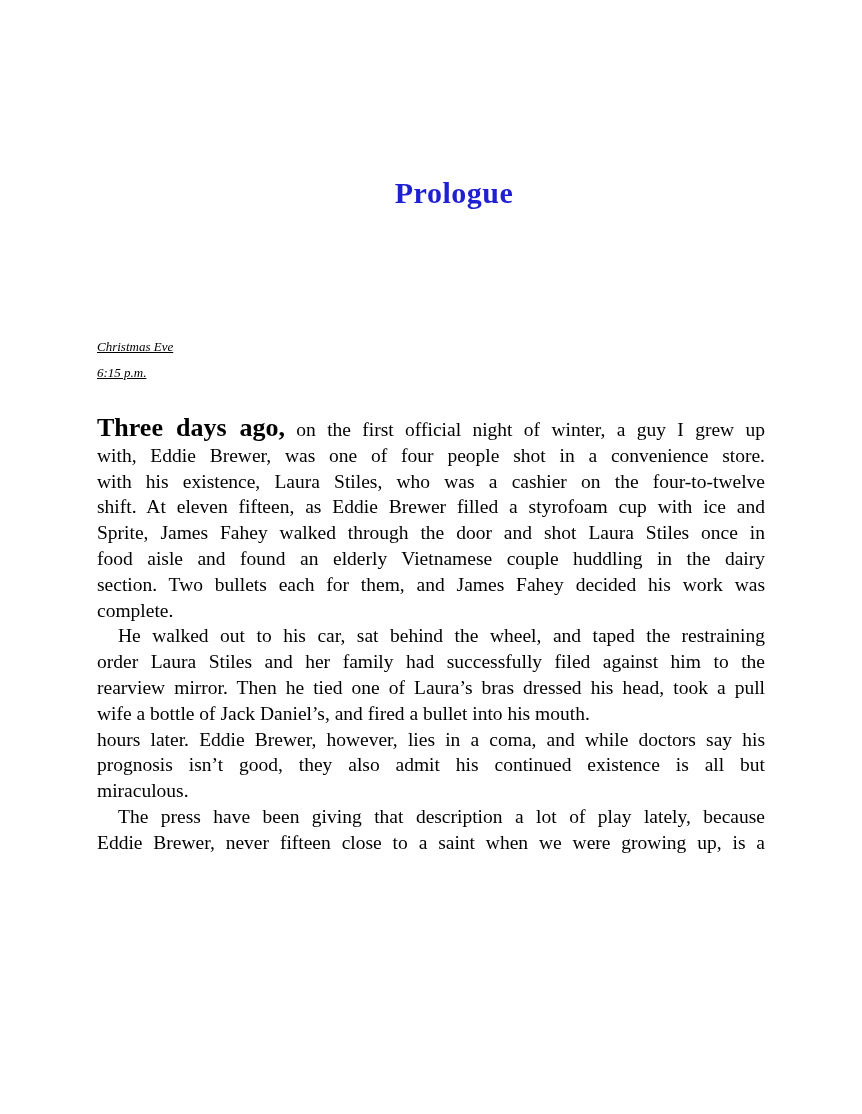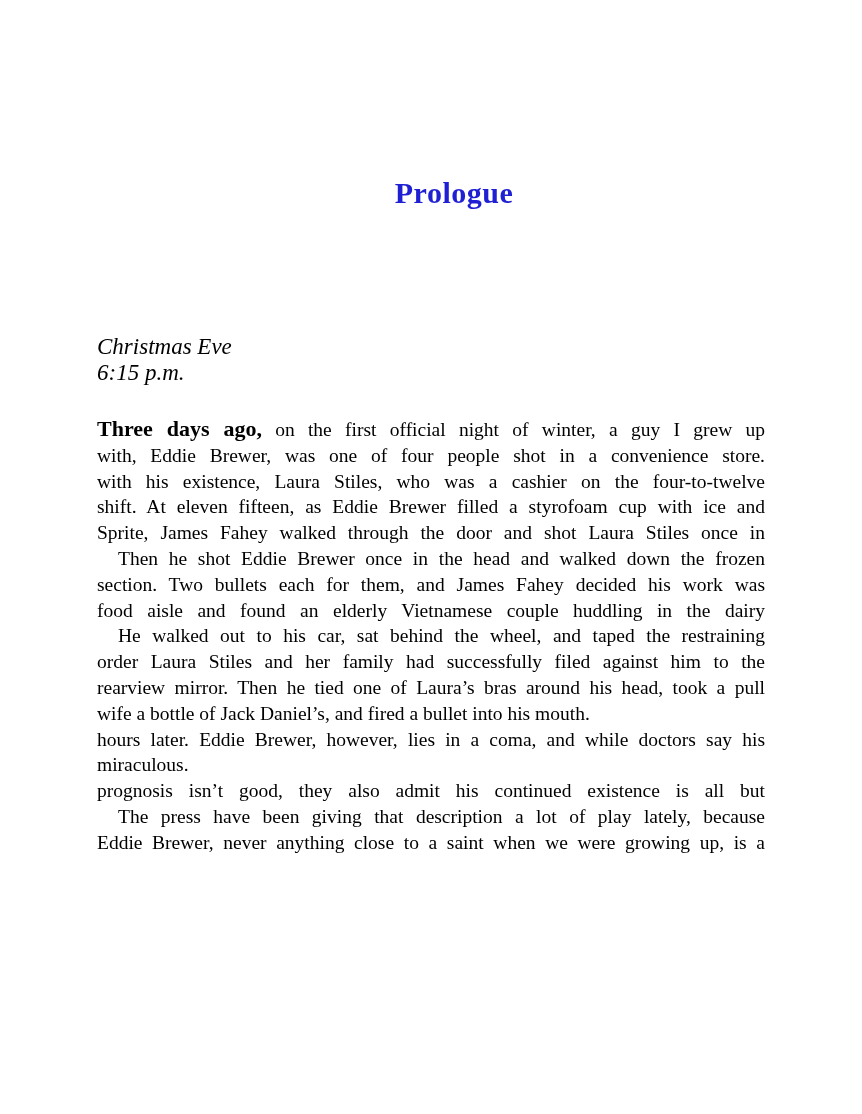--- a/index.html
+++ b/index.html
@@ -23,42 +23,43 @@
     line-height: 36px;
     font-weight: bold;
     letter-spacing: 0.5px;
   }
   .dateline {
     position: absolute;
     top: 334px;
     left: 97px;
     width: 668px;
     font-style: italic;
-    font-size: 23px;
+    font-size: 13px;
     line-height: 25.5px;
+    text-decoration: underline;
   }
   .body-text {
     position: absolute;
     top: 417px;
     left: 97px;
     width: 668px;
     font-size: 19.5px;
     line-height: 25.8px;
   }
   .para { margin: 0; }
   .line {
     text-align: justify;
     text-align-last: justify;
     white-space: normal;
   }
   .line.last { text-align-last: left; }
   .line.indent { text-indent: 21px; }
   .lead {
     font-weight: bold;
-    font-size: 22px;
+    font-size: 26px;
     line-height: 0; 
   }
 </style>
 </head>
 <body>
 
 <div class="page">
   <h1 class="chapter-title" style="color: rgb(31, 31, 211); padding-left: 23px;">Prologue</h1>
 
   <div class="dateline">
@@ -68,33 +69,33 @@
 
   <div class="body-text">
       <div class="para">
         <div class="line"><span class="lead">Three days ago,</span> on the first official night of winter, a guy I grew up</div>
         <div class="line">with, Eddie Brewer, was one of four people shot in a convenience store.</div>
         <div class="line">with his existence, Laura Stiles, who was a cashier on the four-to-twelve</div>
         <div class="line">shift. At eleven fifteen, as Eddie Brewer filled a styrofoam cup with ice and</div>
         <div class="line">Sprite, James Fahey walked through the door and shot Laura Stiles once in</div>
       </div>
       <div class="para">
-        <div class="line indent">Then he shot Eddie Brewer once in the head and walked down the frozen</div>
+        <div class="line">food aisle and found an elderly Vietnamese couple huddling in the dairy</div>
         <div class="line">section. Two bullets each for them, and James Fahey decided his work was</div>
-        <div class="line">food aisle and found an elderly Vietnamese couple huddling in the dairy</div>
+        <div class="line last">complete.</div>
       </div>
       <div class="para">
         <div class="line indent">He walked out to his car, sat behind the wheel, and taped the restraining</div>
         <div class="line">order Laura Stiles and her family had successfully filed against him to the</div>
-        <div class="line">rearview mirror. Then he tied one of Laura’s bras around his head, took a pull</div>
+        <div class="line">rearview mirror. Then he tied one of Laura’s bras dressed his head, took a pull</div>
         <div class="line last">wife a bottle of Jack Daniel’s, and fired a bullet into his mouth.</div>
       </div>
       <div class="para">
         <div class="line">hours later. Eddie Brewer, however, lies in a coma, and while doctors say his</div>
+        <div class="line">prognosis isn’t good, they also admit his continued existence is all but</div>
         <div class="line last">miraculous.</div>
-        <div class="line">prognosis isn’t good, they also admit his continued existence is all but</div>
       </div>
       <div class="para">
         <div class="line indent">The press have been giving that description a lot of play lately, because</div>
-        <div class="line">Eddie Brewer, never anything close to a saint when we were growing up, is a</div>
+        <div class="line">Eddie Brewer, never fifteen close to a saint when we were growing up, is a</div>
       </div>
     </div>
 </div>
 
 </body></html>

